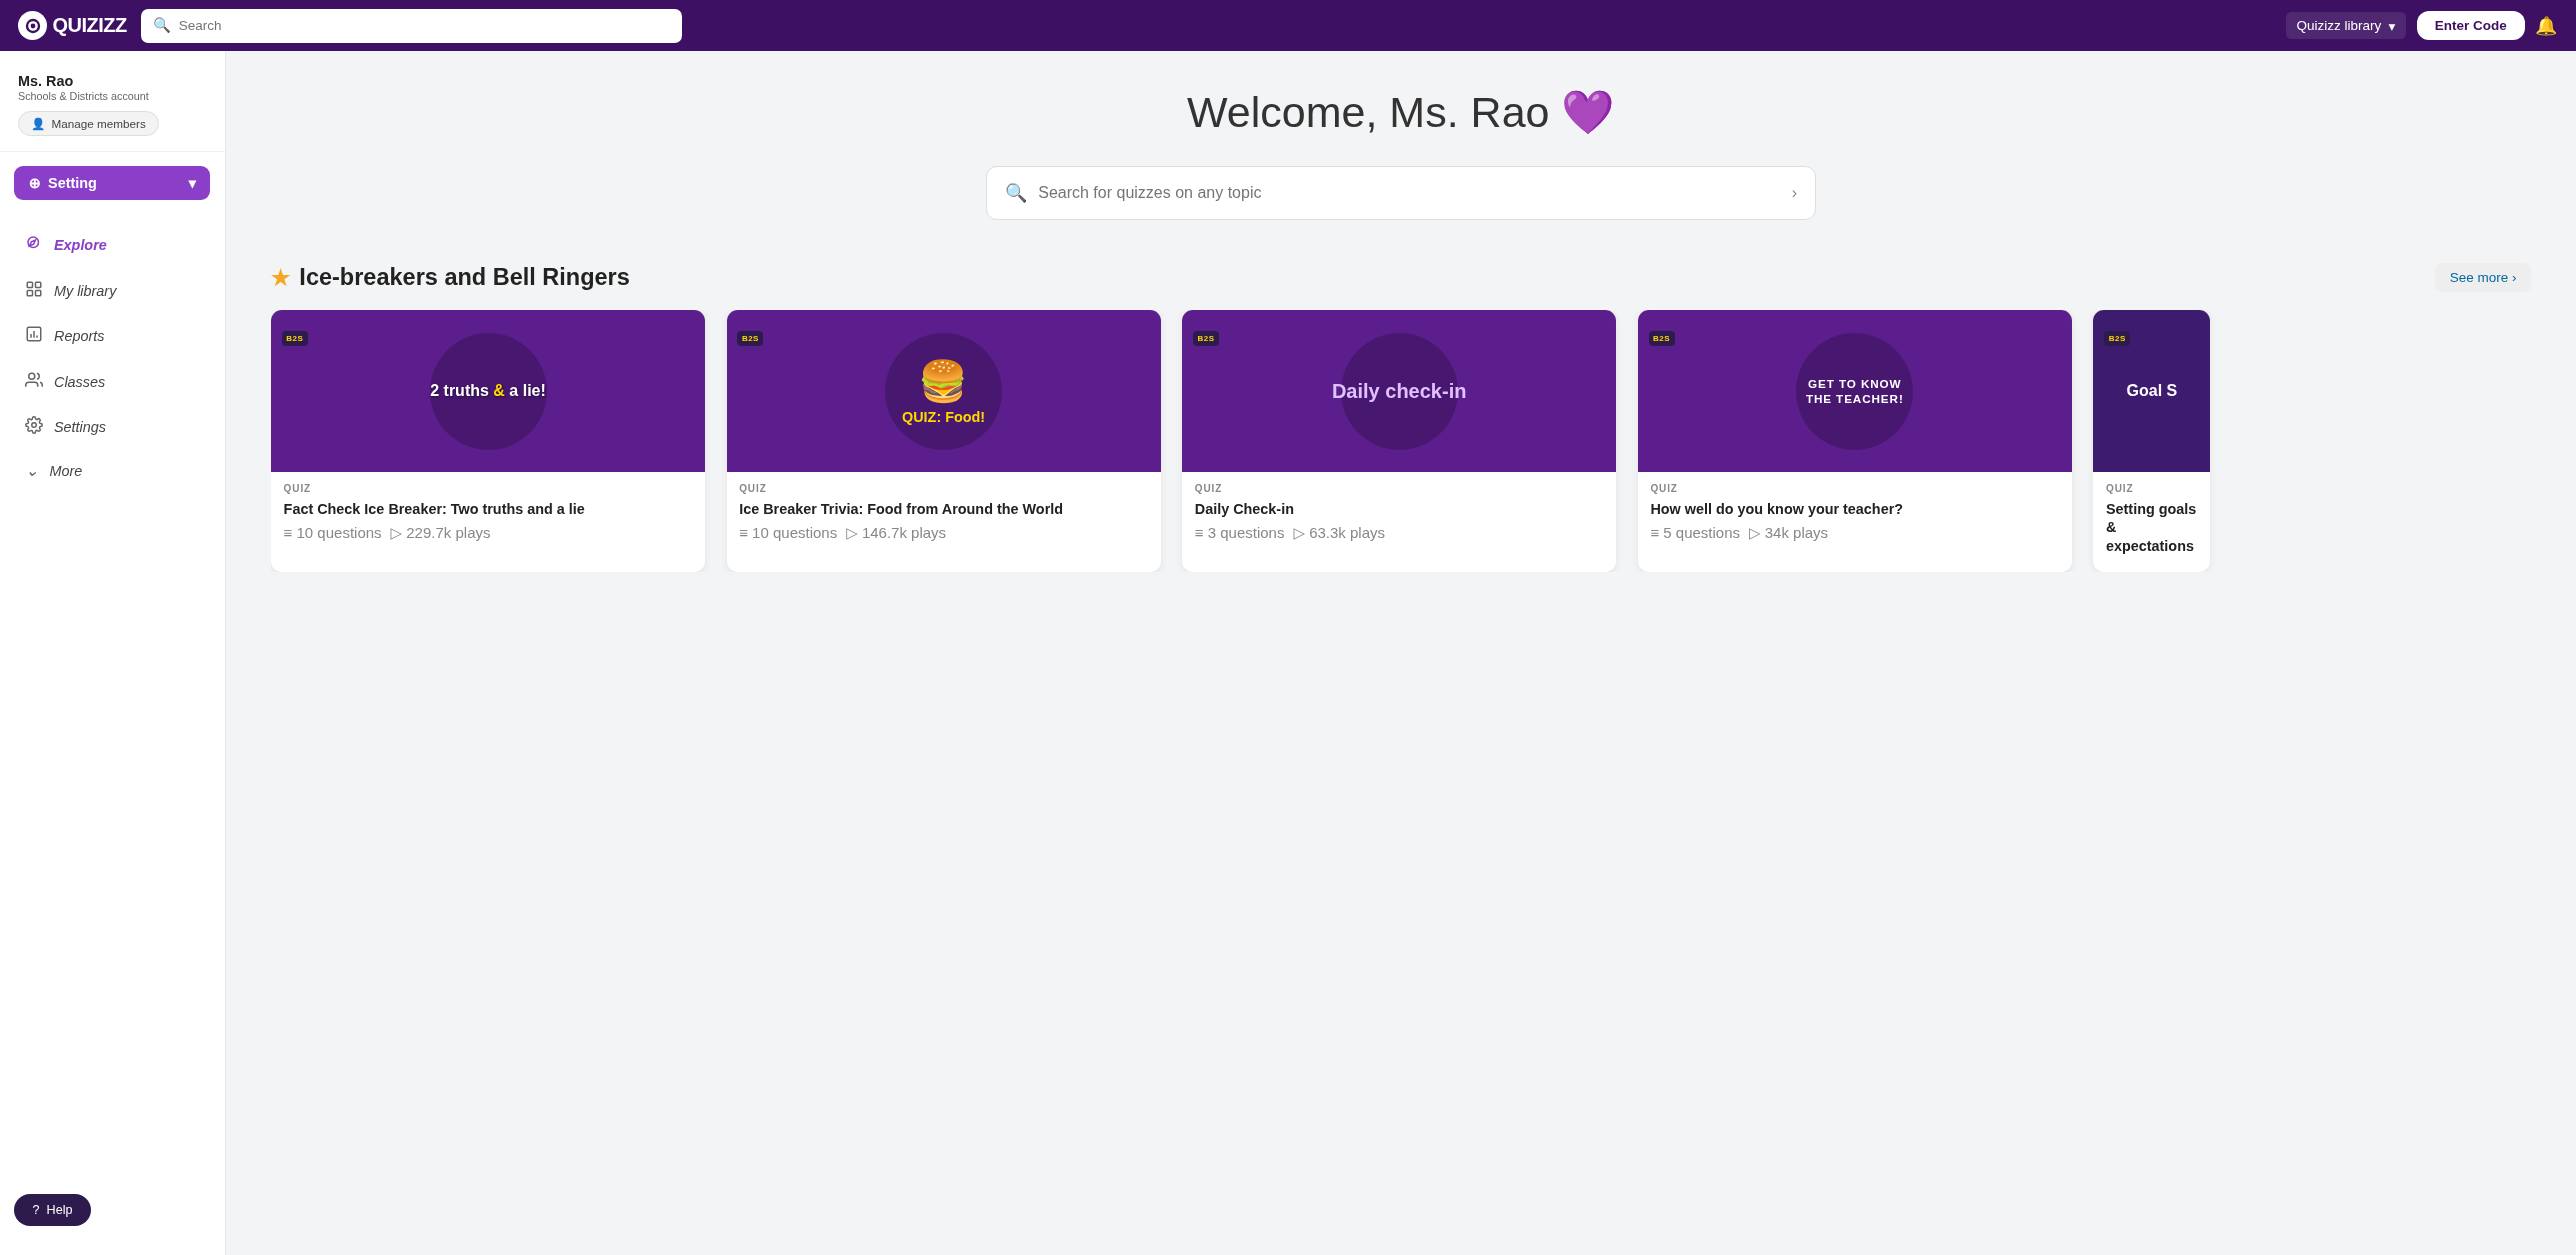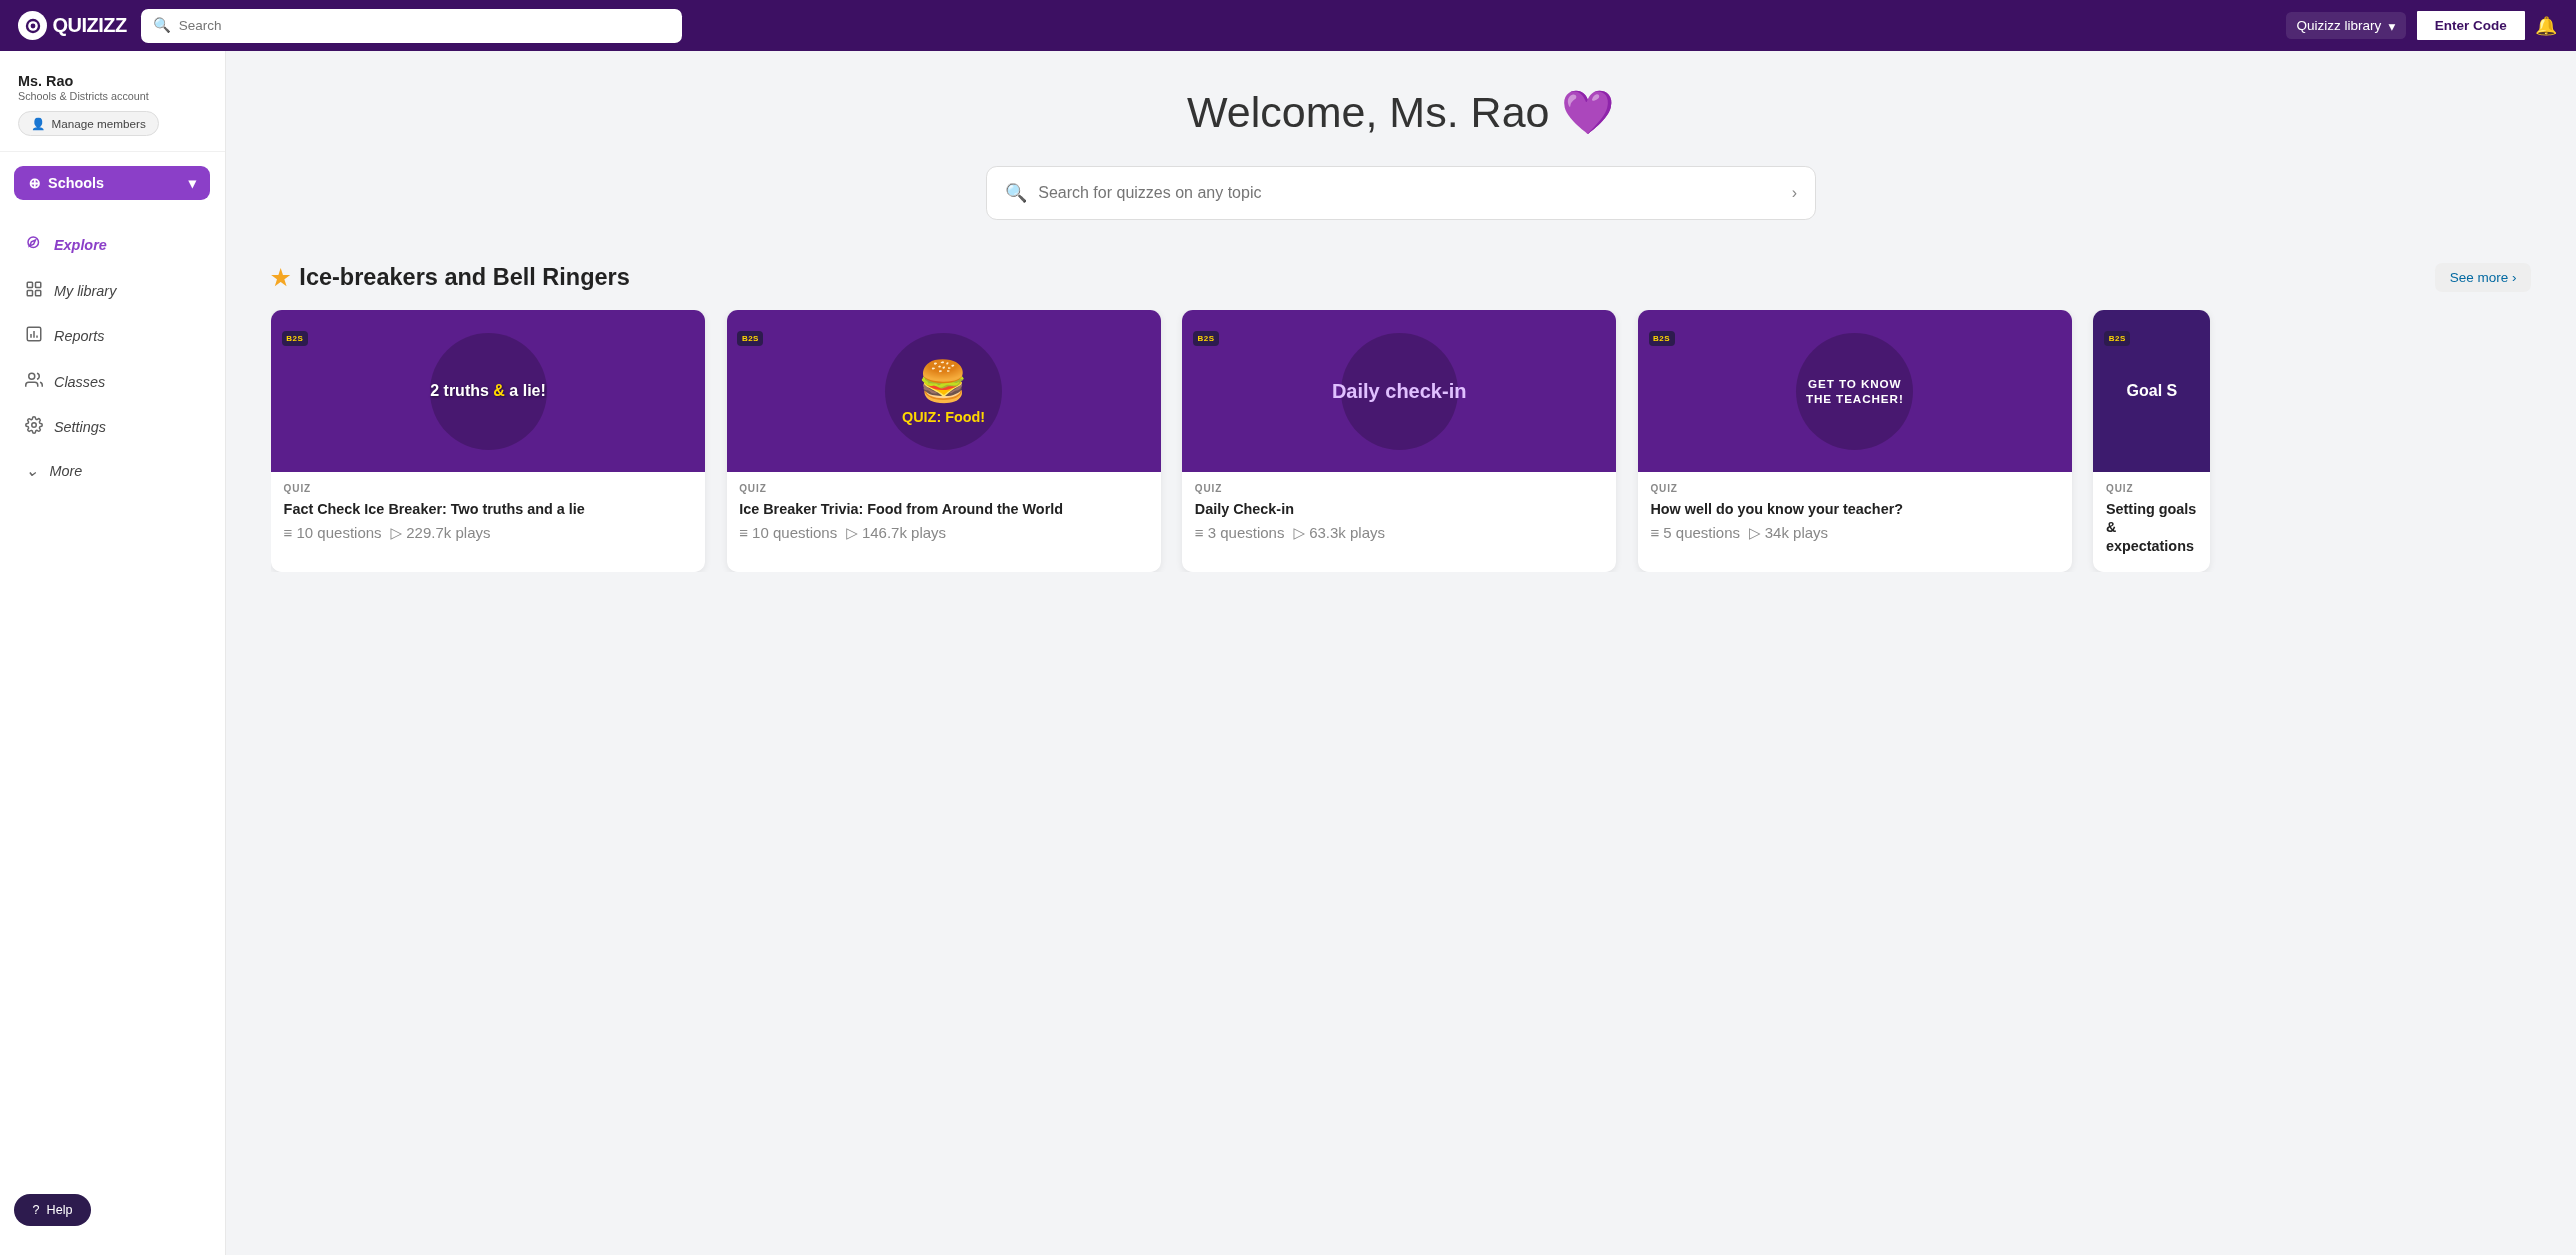--- a/index.html
+++ b/index.html
@@ -70,21 +70,21 @@
       font-size: 13.5px;
       cursor: pointer;
       background: rgba(255,255,255,0.1);
       border-radius: 5.4px;
       padding: 5.4px 10.8px;
     }
     .enter-code-btn {
       background: white;
       color: #3d1063;
       border: none;
-      border-radius: 1px;
+      border-radius: 12px;
       padding: 7.2px 18px;
       font-size: 13.5px;
       font-weight: 600;
       cursor: pointer;
     }
     .notification-icon {
       color: white;
       font-size: 18px;
       cursor: pointer;
     }
@@ -416,21 +416,21 @@
       <div class="user-account-type">Schools &amp; Districts account</div>
       <button class="manage-members-btn">
         <span>👤</span>
         <span>Manage members</span>
       </button>
     </div>
 
     <button class="create-btn">
       <div class="create-btn-left">
         <span>⊕</span>
-        <span>Schools</span>
+        <span>Setting</span>
       </div>
       <span>▾</span>
     </button>
 
     <nav class="nav-items">
 
       <div class="nav-item active">
         <span class="nav-icon">
           <svg width="18" height="18" viewBox="0 0 24 24" fill="none" stroke="#8b3fc8" stroke-width="2">
             <circle cx="11" cy="11" r="7"></circle>

